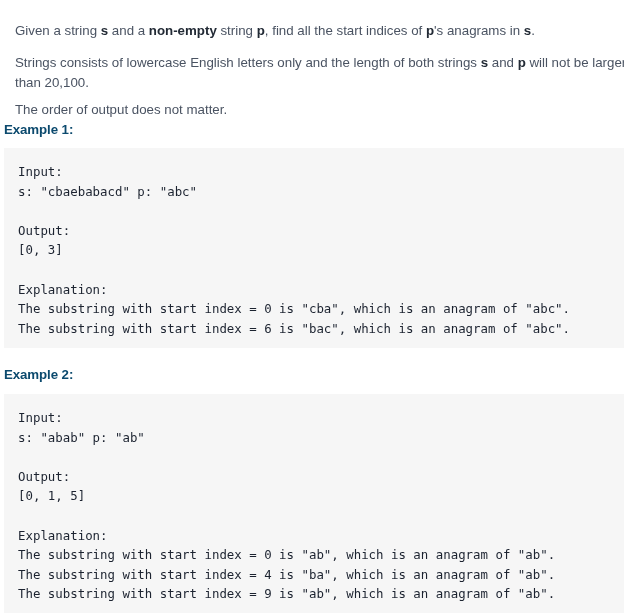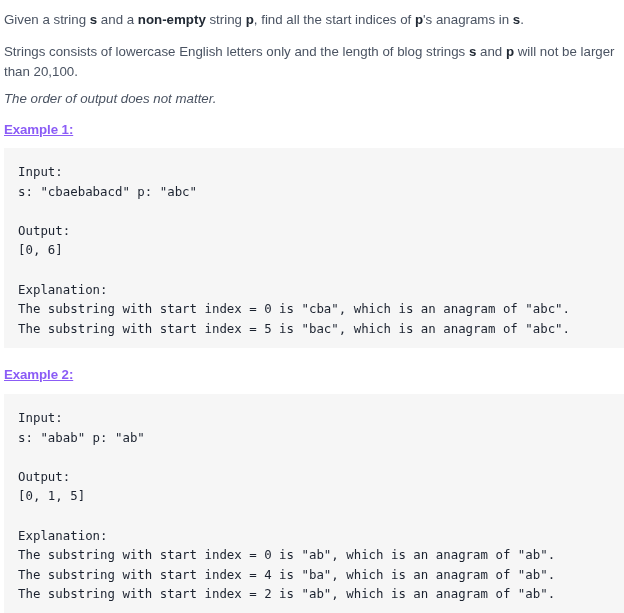--- a/index.html
+++ b/index.html
@@ -19,45 +19,44 @@
   .page {
     position: relative;
     width: 624px;
     height: 613px;
     overflow: hidden;
   }
   .para {
     font-size: 13.3px;
     line-height: 20px;
     color: #4a5362;
-    margin: 0;
+    margin: 11px;
     padding: 0 0 0 4px;
     white-space: nowrap;
   }
   .para.wrapped {
     white-space: normal;
     width: 636px;
   }
   .para b {
     font-weight: bold;
     color: #222a35;
   }
   .p1 { position: absolute; left: 0; top: 10px; }
   .p2 { position: absolute; left: 0; top: 42px; }
-  .p3 { position: absolute; left: 0; top: 89px; font-style: italic; }
+  .p3 { position: absolute; left: 0; top: 89px; }
 
   .ex-head {
     position: absolute;
     left: 4px;
     font-size: 13.3px;
     font-weight: bold;
-    color: #8b5cf6;
+    color: #0c4a6e;
     line-height: 18px;
     letter-spacing: -0.1px;
-    text-decoration: underline;
   }
   .ex1-head { top: 121px; }
   .ex2-head { top: 366px; }
 
   .codeblock {
     position: absolute;
     left: 4px;
     width: 620px;
     background: #f6f6f6;
     box-sizing: border-box;
@@ -97,43 +96,43 @@
     pointer-events: none;
   }
 </style>
 </head>
 <body>
 
 <div class="page">
 
   <p class="para p1"><span>Given a string </span><b>s</b><span> and a </span><b>non-empty</b><span> string </span><b>p</b><span>, find all the start indices of </span><b>p</b><span>'s anagrams in </span><b>s</b><span>.</span></p>
 
-  <p class="para p2 wrapped"><span>Strings consists of lowercase English letters only and the length of blog strings </span><b>s</b><span> and </span><b>p</b><span> will not be larger than 20,100.</span></p>
+  <p class="para p2 wrapped"><span>Strings consists of lowercase English letters only and the length of both strings </span><b>s</b><span> and </span><b>p</b><span> will not be larger than 20,100.</span></p>
 
   <p class="para p3">The order of output does not matter.</p>
 
   <div class="ex-head ex1-head">Example 1:</div>
 
   <div class="codeblock code1">
     <pre><b>Input:</b>
 <span>s: "cbaebabacd" p: "abc"</span>
 <span class="blank-line"></span><b>Output:</b>
-<span>[0, 6]</span>
+<span>[0, 3]</span>
 <span class="blank-line"></span><b>Explanation:</b>
 <span>The substring with start index = 0 is "cba", which is an anagram of "abc".</span>
-<span>The substring with start index = 5 is "bac", which is an anagram of "abc".</span></pre>
+<span>The substring with start index = 6 is "bac", which is an anagram of "abc".</span></pre>
   </div>
 
   <div class="ex-head ex2-head">Example 2:</div>
 
   <div class="codeblock code2">
     <pre><b>Input:</b>
 <span>s: "abab" p: "ab"</span>
 <span class="blank-line"></span><b>Output:</b>
 <span>[0, 1, 5]</span>
 <span class="blank-line"></span><b>Explanation:</b>
 <span>The substring with start index = 0 is "ab", which is an anagram of "ab".</span>
 <span>The substring with start index = 4 is "ba", which is an anagram of "ab".</span>
-<span>The substring with start index = 2 is "ab", which is an anagram of "ab".</span></pre>
+<span>The substring with start index = 9 is "ab", which is an anagram of "ab".</span></pre>
   </div>
 
 
 </div>
 
 </body></html>

